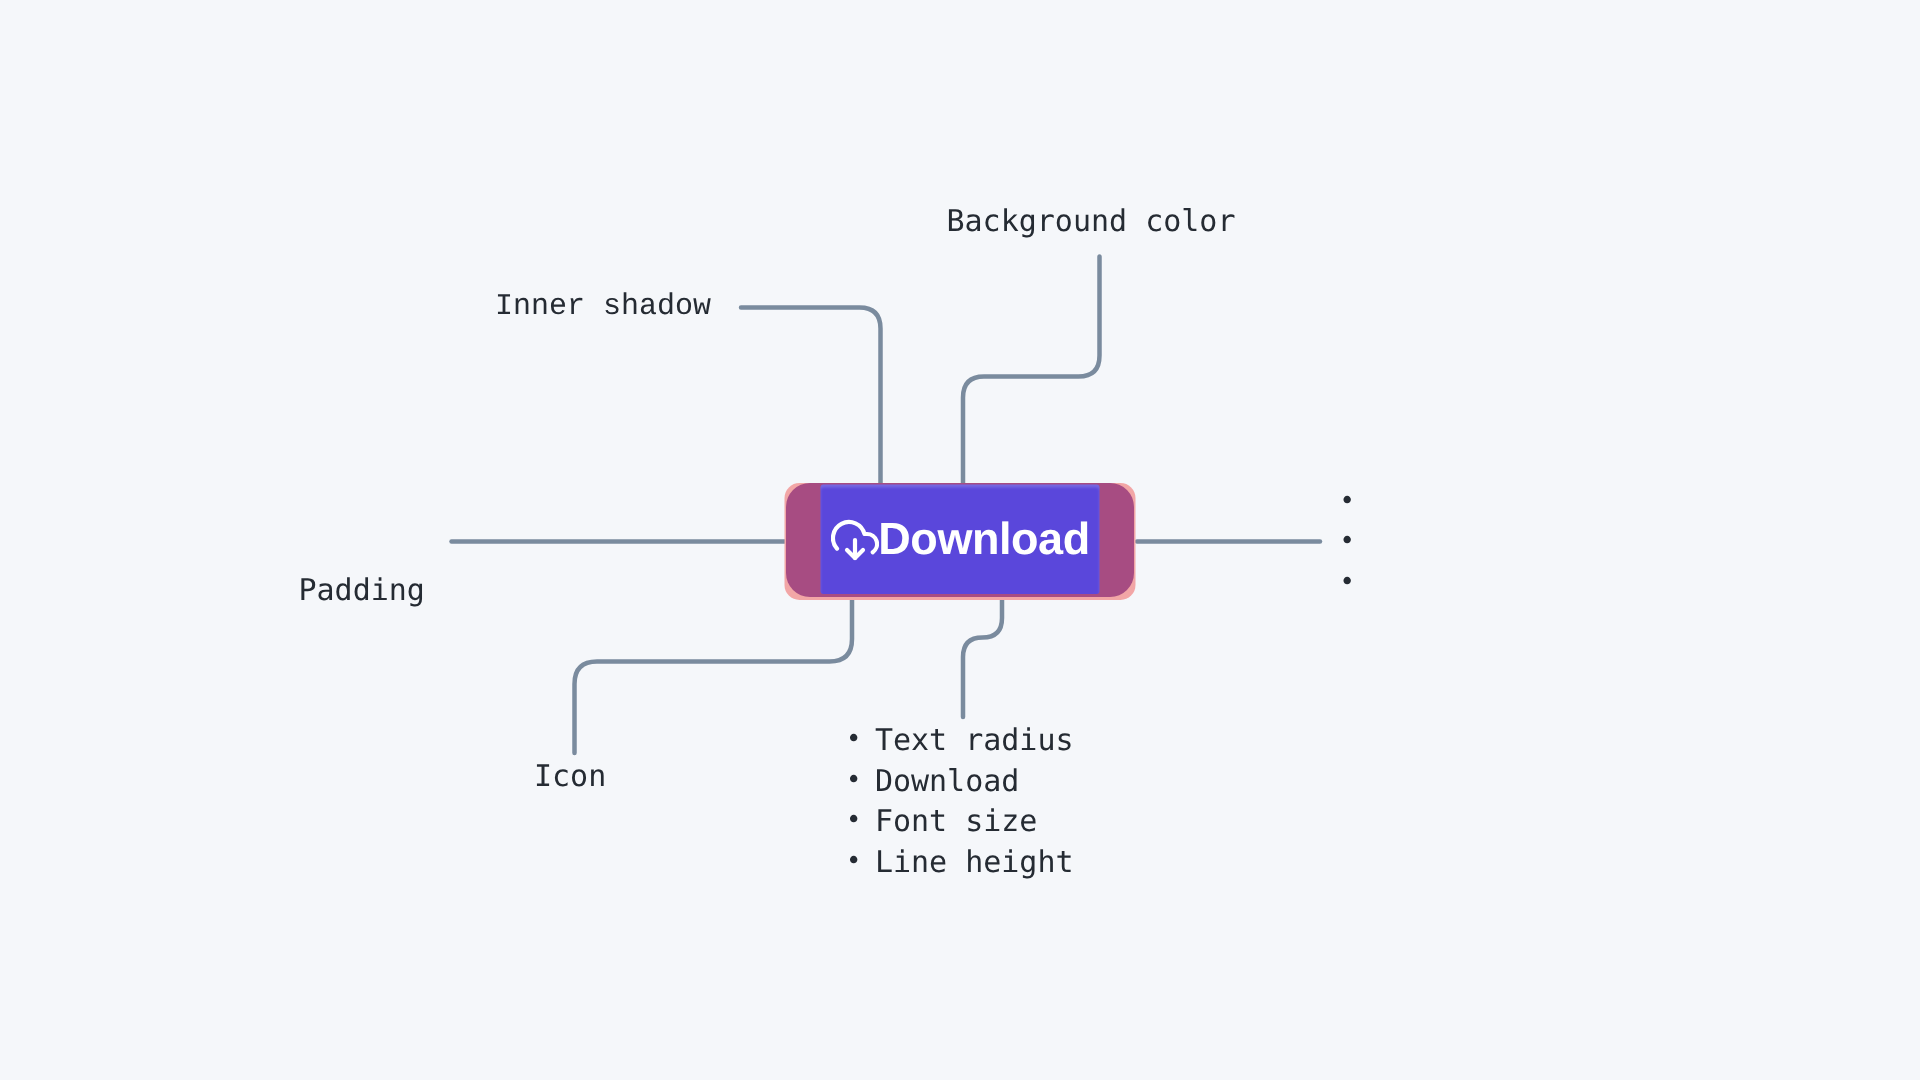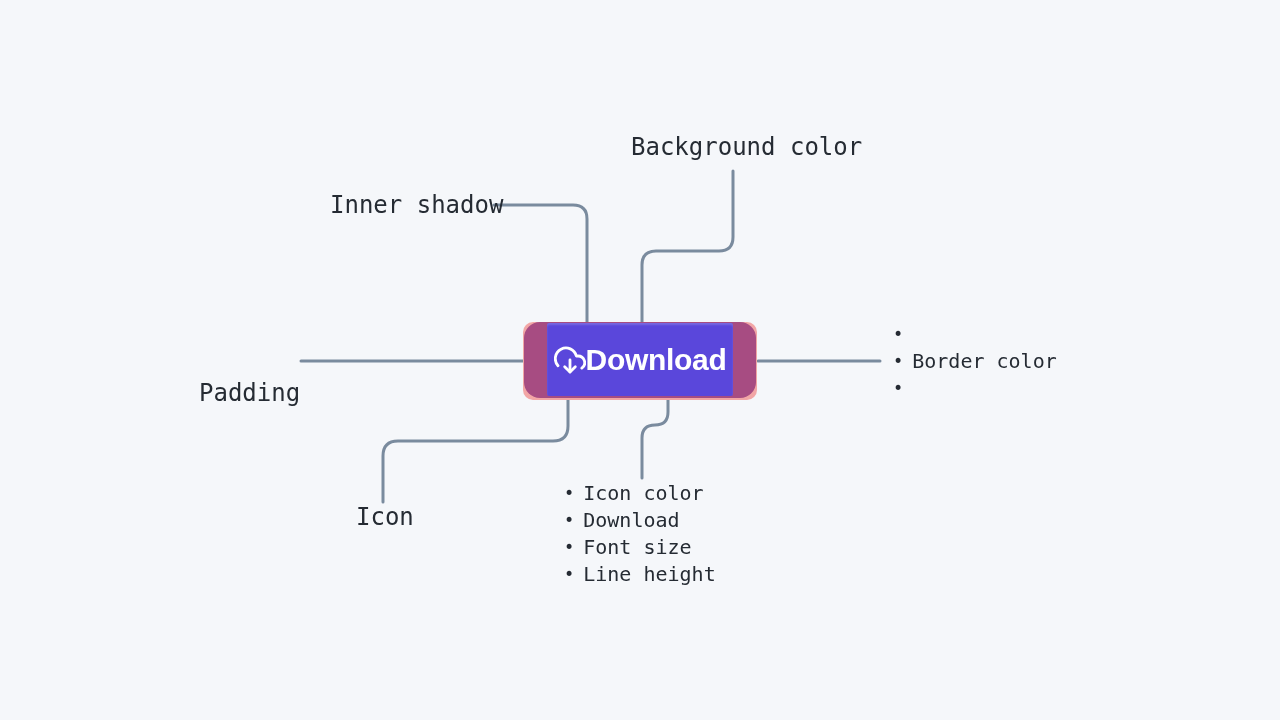--- a/index.html
+++ b/index.html
@@ -11,21 +11,21 @@
   }
   .canvas{position:relative;width:1280px;height:720px;}
 
   
   .connectors{position:absolute;left:0;top:0;width:1280px;height:720px;}
   .connectors path{fill:none;stroke:#7A8B9E;stroke-width:3;stroke-linecap:round;}
 
   
   .label{
     position:absolute;
-    font-size:24px;line-height:22px;
+    font-size:20px;line-height:22px;
     color:#252B33;white-space:nowrap;
   }
   .bullet-list{
     position:absolute;list-style:none;margin:0;padding:0;
     font-size:20px;color:#252B33;
   }
   .bullet-list li{
     display:flex;align-items:center;gap:9px;
     line-height:27px;white-space:nowrap;
   }
@@ -76,41 +76,40 @@
   <button class="btn">
     <svg class="btn-icon" width="32" height="34" viewBox="0 0 24 24" fill="none" stroke="#FFFFFF" stroke-width="2.1" stroke-linecap="round" stroke-linejoin="round">
       <path d="M20.88 18.09A5 5 0 0 0 18 9h-1.26A8 8 0 1 0 3 16.29"></path>
       <polyline points="8 17 12 21 16 17"></polyline>
       <line x1="12" y1="12" x2="12" y2="21"></line>
     </svg>
     <span class="btn-label">Download</span>
   </button>
 
   <div class="label" style="left:631px;top:136px;">Background color</div>
-  <div class="label" style="left:330px;top:194px;">Inner shadow</div>
+  <div class="label" style="left:330px;top:194px;font-family:Liberation Mono, monospace;">Inner shadow</div>
   <div class="label" style="left:199px;top:350px;margin-top:32px;">Padding</div>
   <div class="label" style="left:356px;top:506px;text-align:right;">Icon</div>
 
   <ul class="bullet-list" style="left:893px;top:321px;">
     <li>
       <span class="dot">•</span>
     </li>
     <li>
       <span class="dot">•</span>
-      <span>Border color</span>
     </li>
     <li>
       <span class="dot">•</span>
     </li>
   </ul>
 
   <ul class="bullet-list" style="left:564px;top:480px;">
     <li>
       <span class="dot">•</span>
-      <span>Icon color</span>
+      <span>Text radius</span>
     </li>
     <li>
       <span class="dot">•</span>
       <span>Download</span>
     </li>
     <li>
       <span class="dot">•</span>
       <span>Font size</span>
     </li>
     <li>

